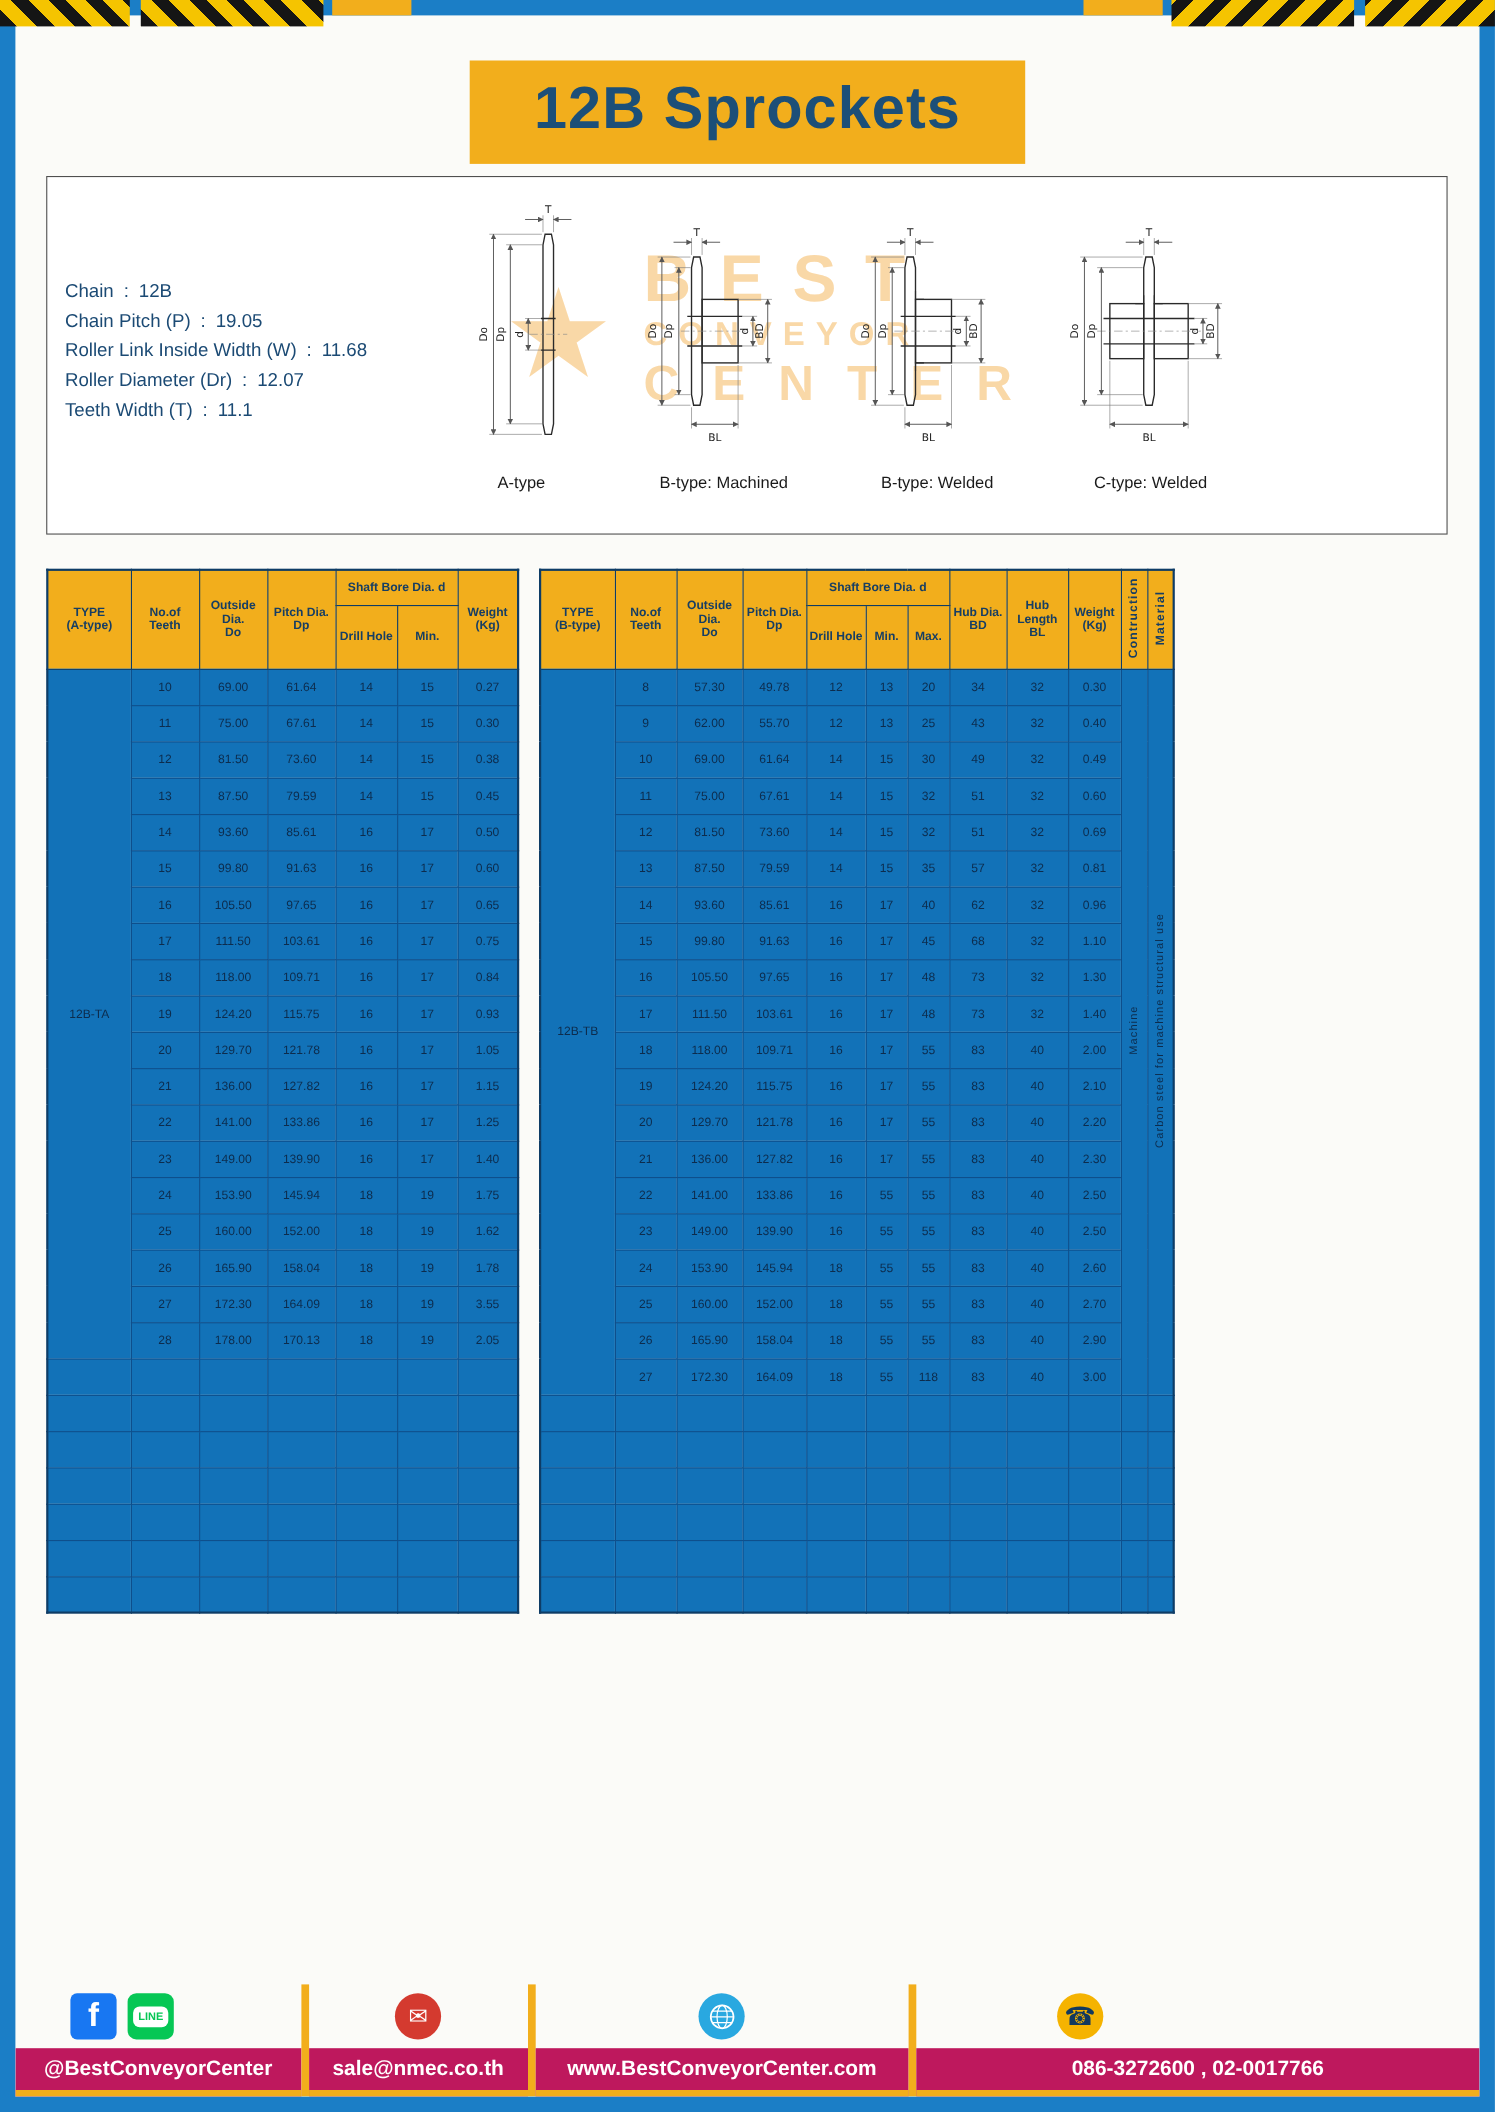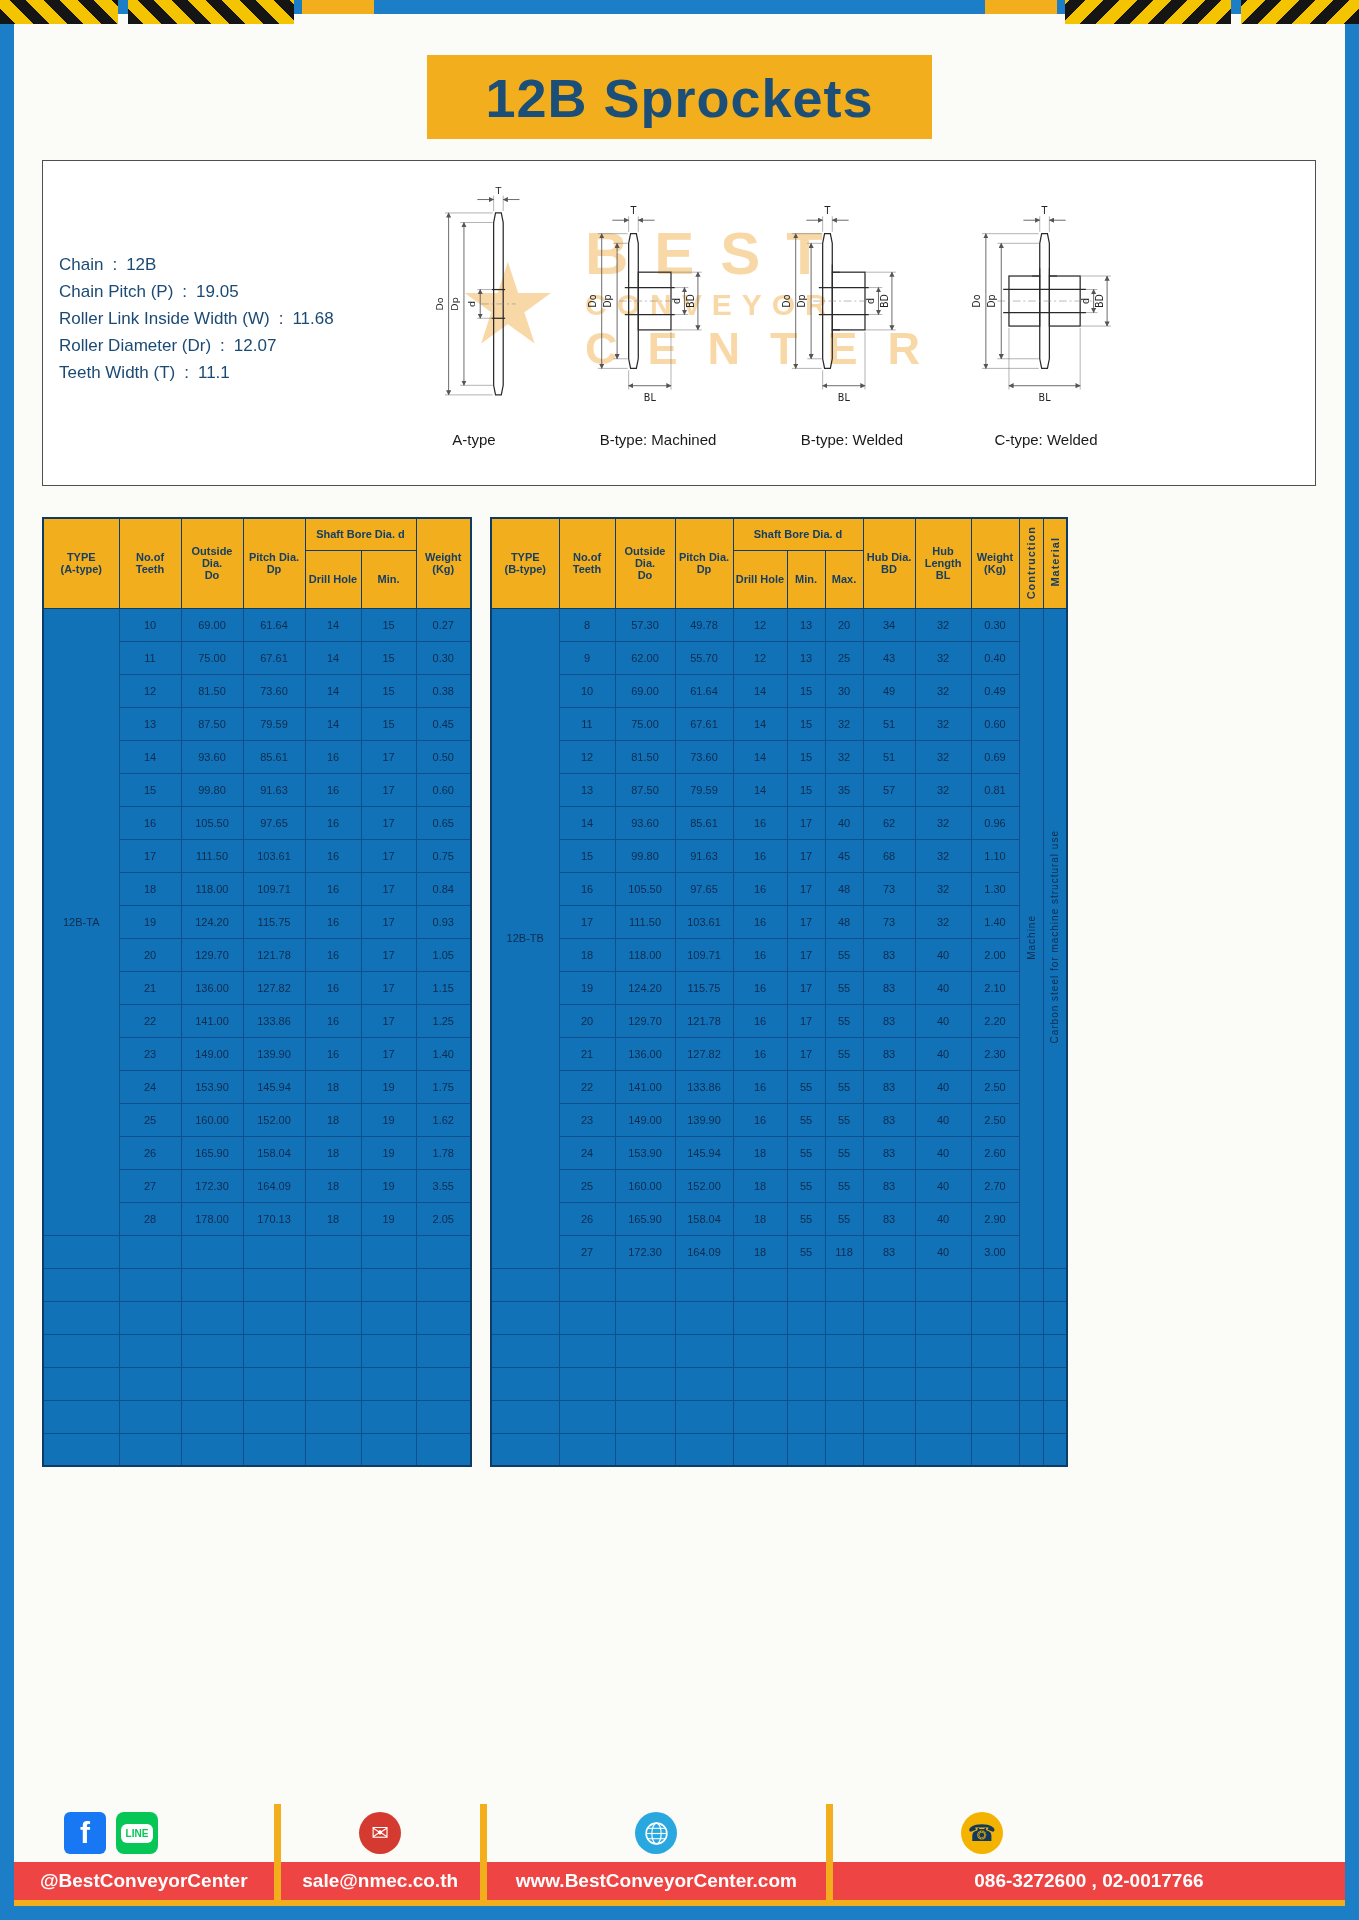--- a/index.html
+++ b/index.html
@@ -12,21 +12,21 @@
   
   .hazard { position:absolute; top:0; height:24px; z-index:6;
             background:repeating-linear-gradient(45deg,#151515 0 11px,#f5c400 11px 24px); }
   .hz-l1 { left:0; width:118px; }
   .hz-l2 { left:128px; width:166px; }
   .hz-r1 { right:0; width:118px; background:repeating-linear-gradient(-45deg,#151515 0 11px,#f5c400 11px 24px); }
   .hz-r2 { right:128px; width:166px; background:repeating-linear-gradient(-45deg,#151515 0 11px,#f5c400 11px 24px); }
   .yblock { position:absolute; top:0; height:14px; width:72px; background:#f2ae1c; z-index:6; }
   .yb-l { left:302px; } .yb-r { right:302px; }
 
-  .title-banner { width:505px; height:84px; margin:41px auto 0; background:#f2ae1c;
+  .title-banner { width:505px; height:94px; margin:41px auto 0; background:#f2ae1c;
                   color:#1c4f78; font-size:54px; font-weight:bold; text-align:center;
                   line-height:86px; letter-spacing:1px; }
 
   
   .spec-panel { position:absolute; top:146px; left:28px; width:1274px; height:326px;
                 background:#ffffff; border:1px solid #4f4f4f; }
   .spec-text { position:absolute; left:16px; top:90px; z-index:3; }
   .spec-line { font-size:17px; font-weight:normal; color:#1b4a74; line-height:27px; }
   .spec-line .colon { margin:0 9px; }
 
@@ -65,21 +65,21 @@
 
   
   .footer { position:absolute; left:0; right:0; bottom:0; display:flex; z-index:4; }
   .fseg { display:flex; flex-direction:column; border-left:7px solid #f2ae1c; }
   .fseg:first-child { border-left:none; }
   .fseg-1 { width:19.5%; } .fseg-2 { width:15.5%; } .fseg-3 { width:26%; } .fseg-4 { flex:1; }
   .icon-row { height:58px; display:flex; align-items:center; gap:10px; }
   .fseg-1 .icon-row { padding-left:50px; }
   .fseg-2 .icon-row, .fseg-3 .icon-row { justify-content:center; }
   .fseg-4 .icon-row { padding-left:128px; }
-  .text-bar { height:44px; background:#ef4444; color:#ffffff; font-size:19px; font-weight:bold;
+  .text-bar { height:44px; background:#be185d; color:#ffffff; font-size:19px; font-weight:bold;
               display:flex; align-items:center; justify-content:center;
               border-bottom:6px solid #f2ae1c; }
   .ic { width:42px; height:42px; display:flex; align-items:center; justify-content:center; flex:0 0 auto; }
   .ic-fb { background:#1877f2; border-radius:6px; color:#fff; font-size:30px; font-weight:bold; }
   .ic-line { background:#06c755; border-radius:8px; }
   .ic-line .bubble { background:#fff; border-radius:6px; padding:4px 5px; color:#06c755;
                      font-size:10px; font-weight:bold; }
   .ic-mail { background:#d43a2f; border-radius:50%; color:#fff; font-size:21px; }
   .ic-globe { background:#29a8e0; border-radius:50%; }
   .ic-phone { background:#f5b301; border-radius:50%; color:#12395e; font-size:23px; }

